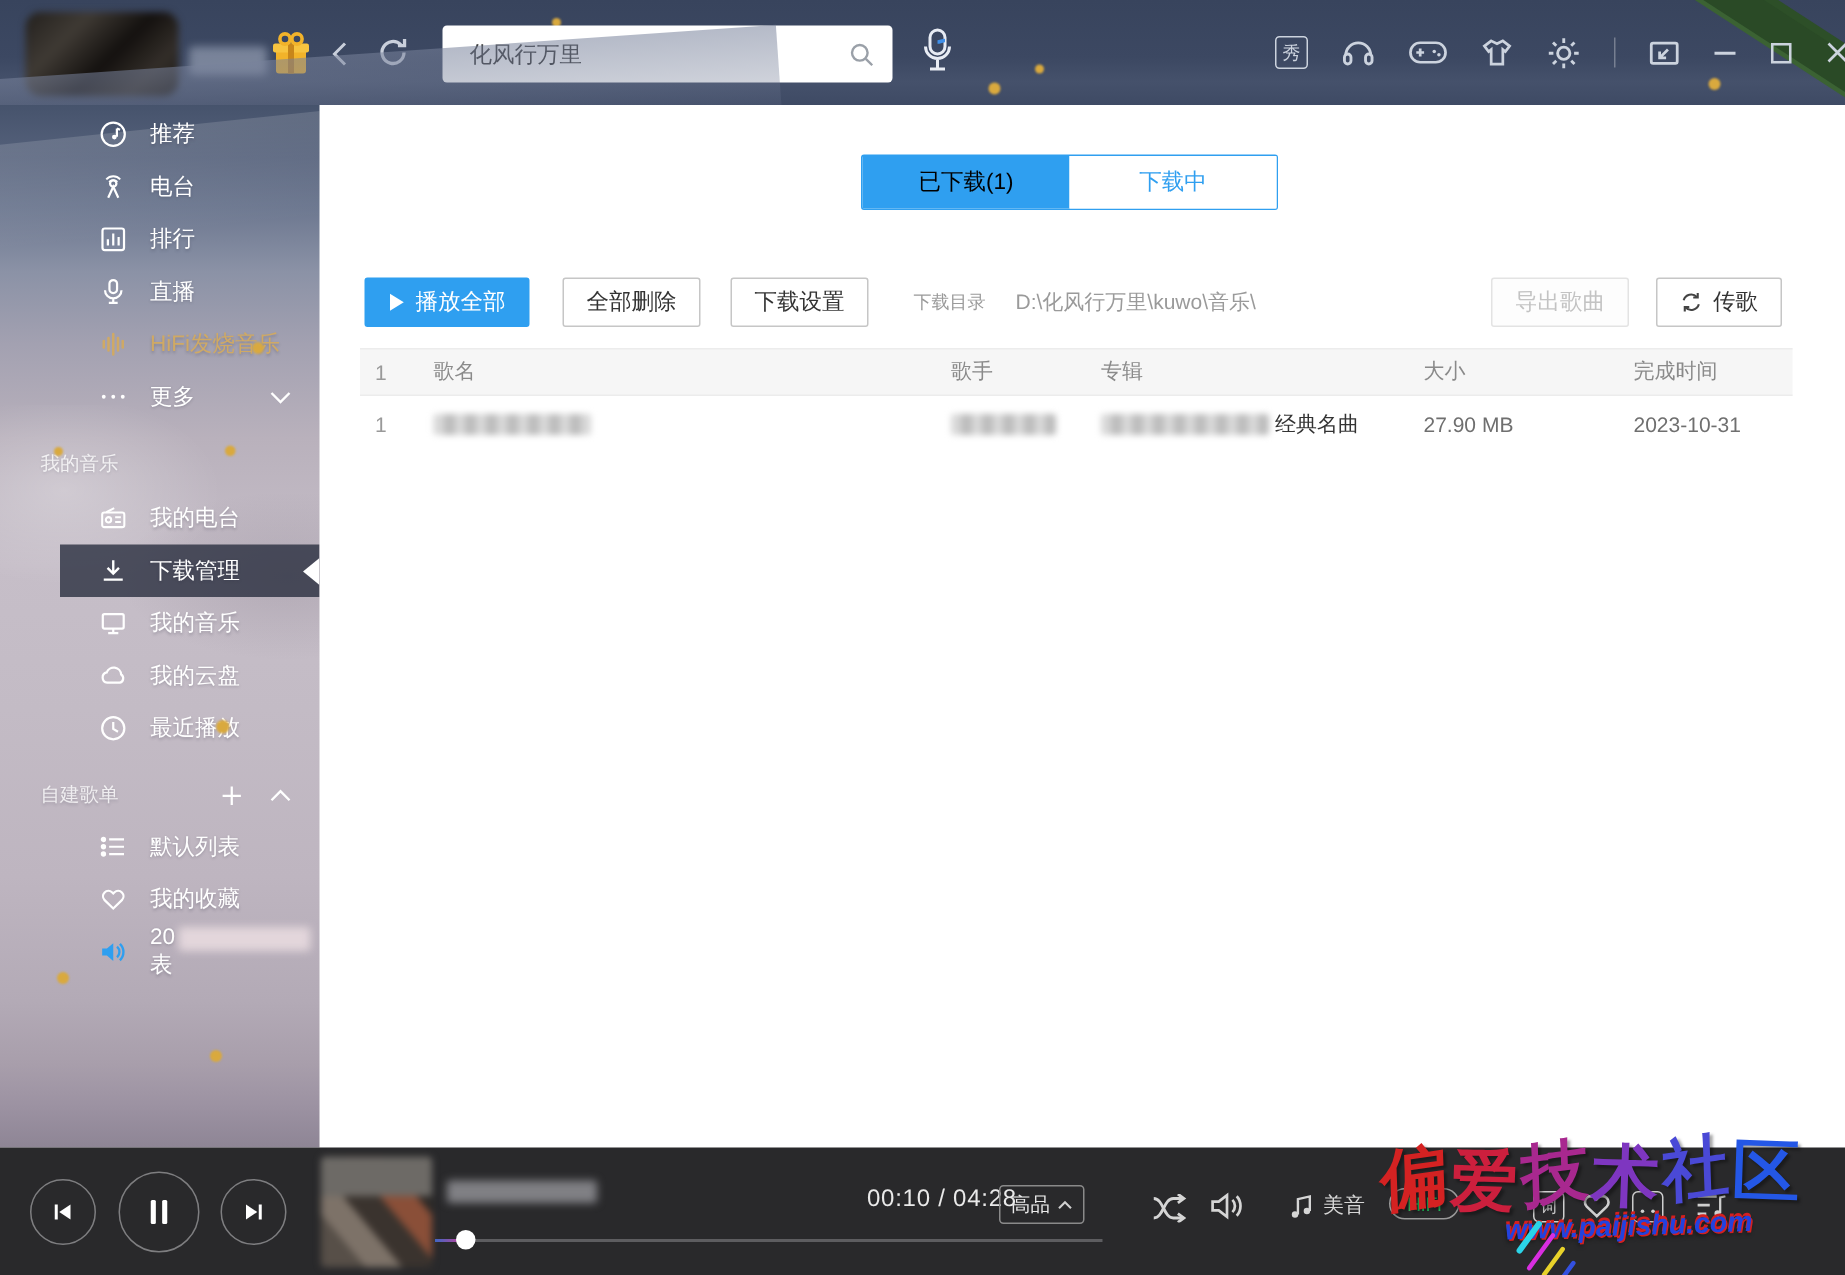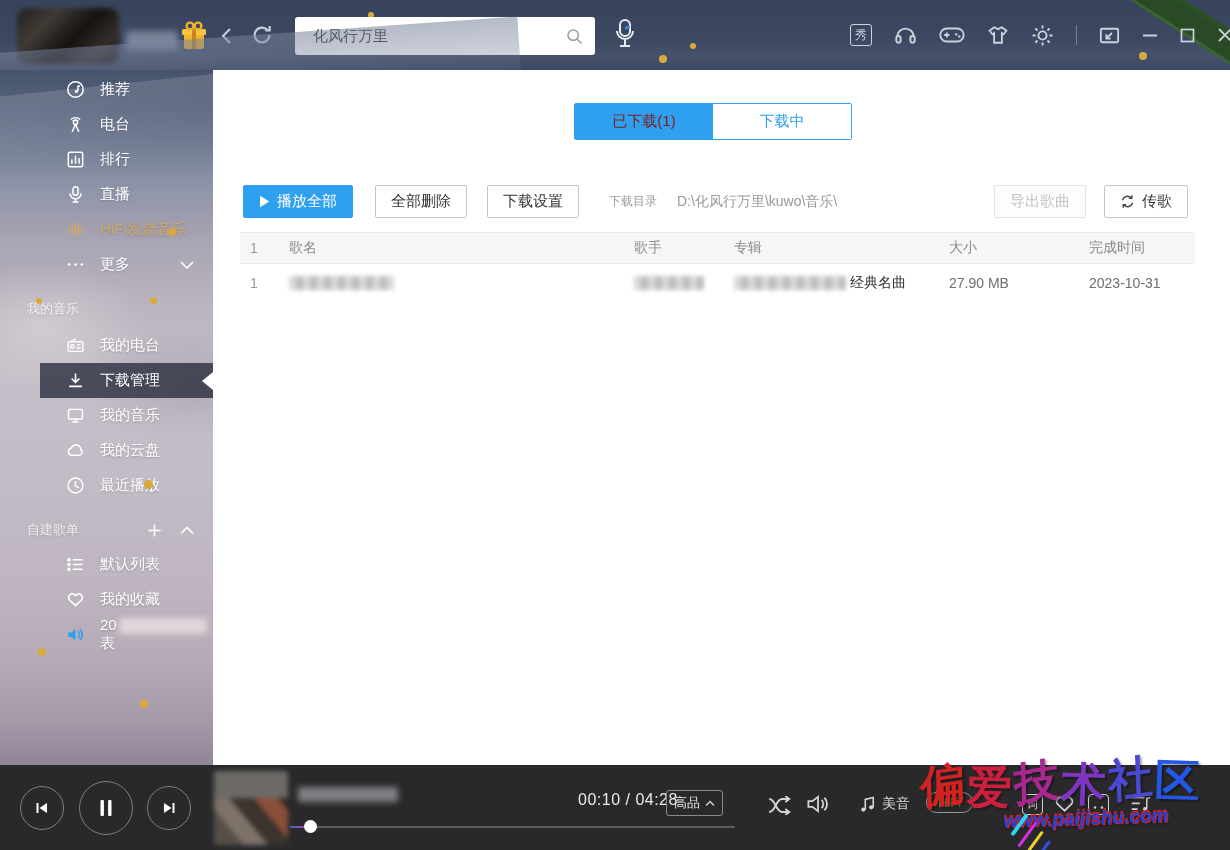--- a/index.html
+++ b/index.html
@@ -56,21 +56,21 @@
   .snav-item.active::after{content:"";position:absolute;right:0;top:50%;margin-top:-9px;
     border-top:9px solid transparent;border-bottom:9px solid transparent;border-right:11px solid #fff;}
   .pl-blur{display:inline-block;width:88px;height:16px;margin:0 2px;border-radius:2px;
     background:rgba(238,224,228,.8);filter:blur(3px);vertical-align:middle;}
 
   
   .content{position:absolute;left:213px;top:70px;width:1017px;height:695px;background:#fff;z-index:3;}
   .tabs{position:absolute;left:361px;top:33px;width:278px;height:37px;display:flex;
     border:1px solid #2f9ff0;border-radius:2px;box-sizing:border-box;}
   .tab{flex:1;display:flex;align-items:center;justify-content:center;font-size:15px;cursor:pointer;}
-  .tab.active{background:#2f9ff0;color:#7f1d1d;}
+  .tab.active{background:#2f9ff0;color:#000000;}
   .tab.idle{background:#fff;color:#2f9ff0;}
 
   .toolbar{position:absolute;left:30px;right:42px;top:115px;height:33px;display:flex;align-items:center;text-align:center;}
   .btn{height:33px;box-sizing:border-box;border-radius:2px;display:flex;align-items:center;justify-content:center;
     font-size:15px;padding:0 15px;cursor:pointer;background:#fff;border:1px solid #c6c6c6;color:#333;gap:7px;}
   .btn.primary{background:#2f9ff0;border:1px solid #2f9ff0;color:#fff;}
   .btn.disabled{border:1px solid #e3e3e3;color:#c3c3c3;background:#fdfdfd;cursor:default;}
   .dir-label{color:#9a9a9a;font-size:12px;margin-left:30px;}
   .dir-path{color:#9a9a9a;font-size:14px;margin-left:20px;}
   .spacer{flex:1;}

